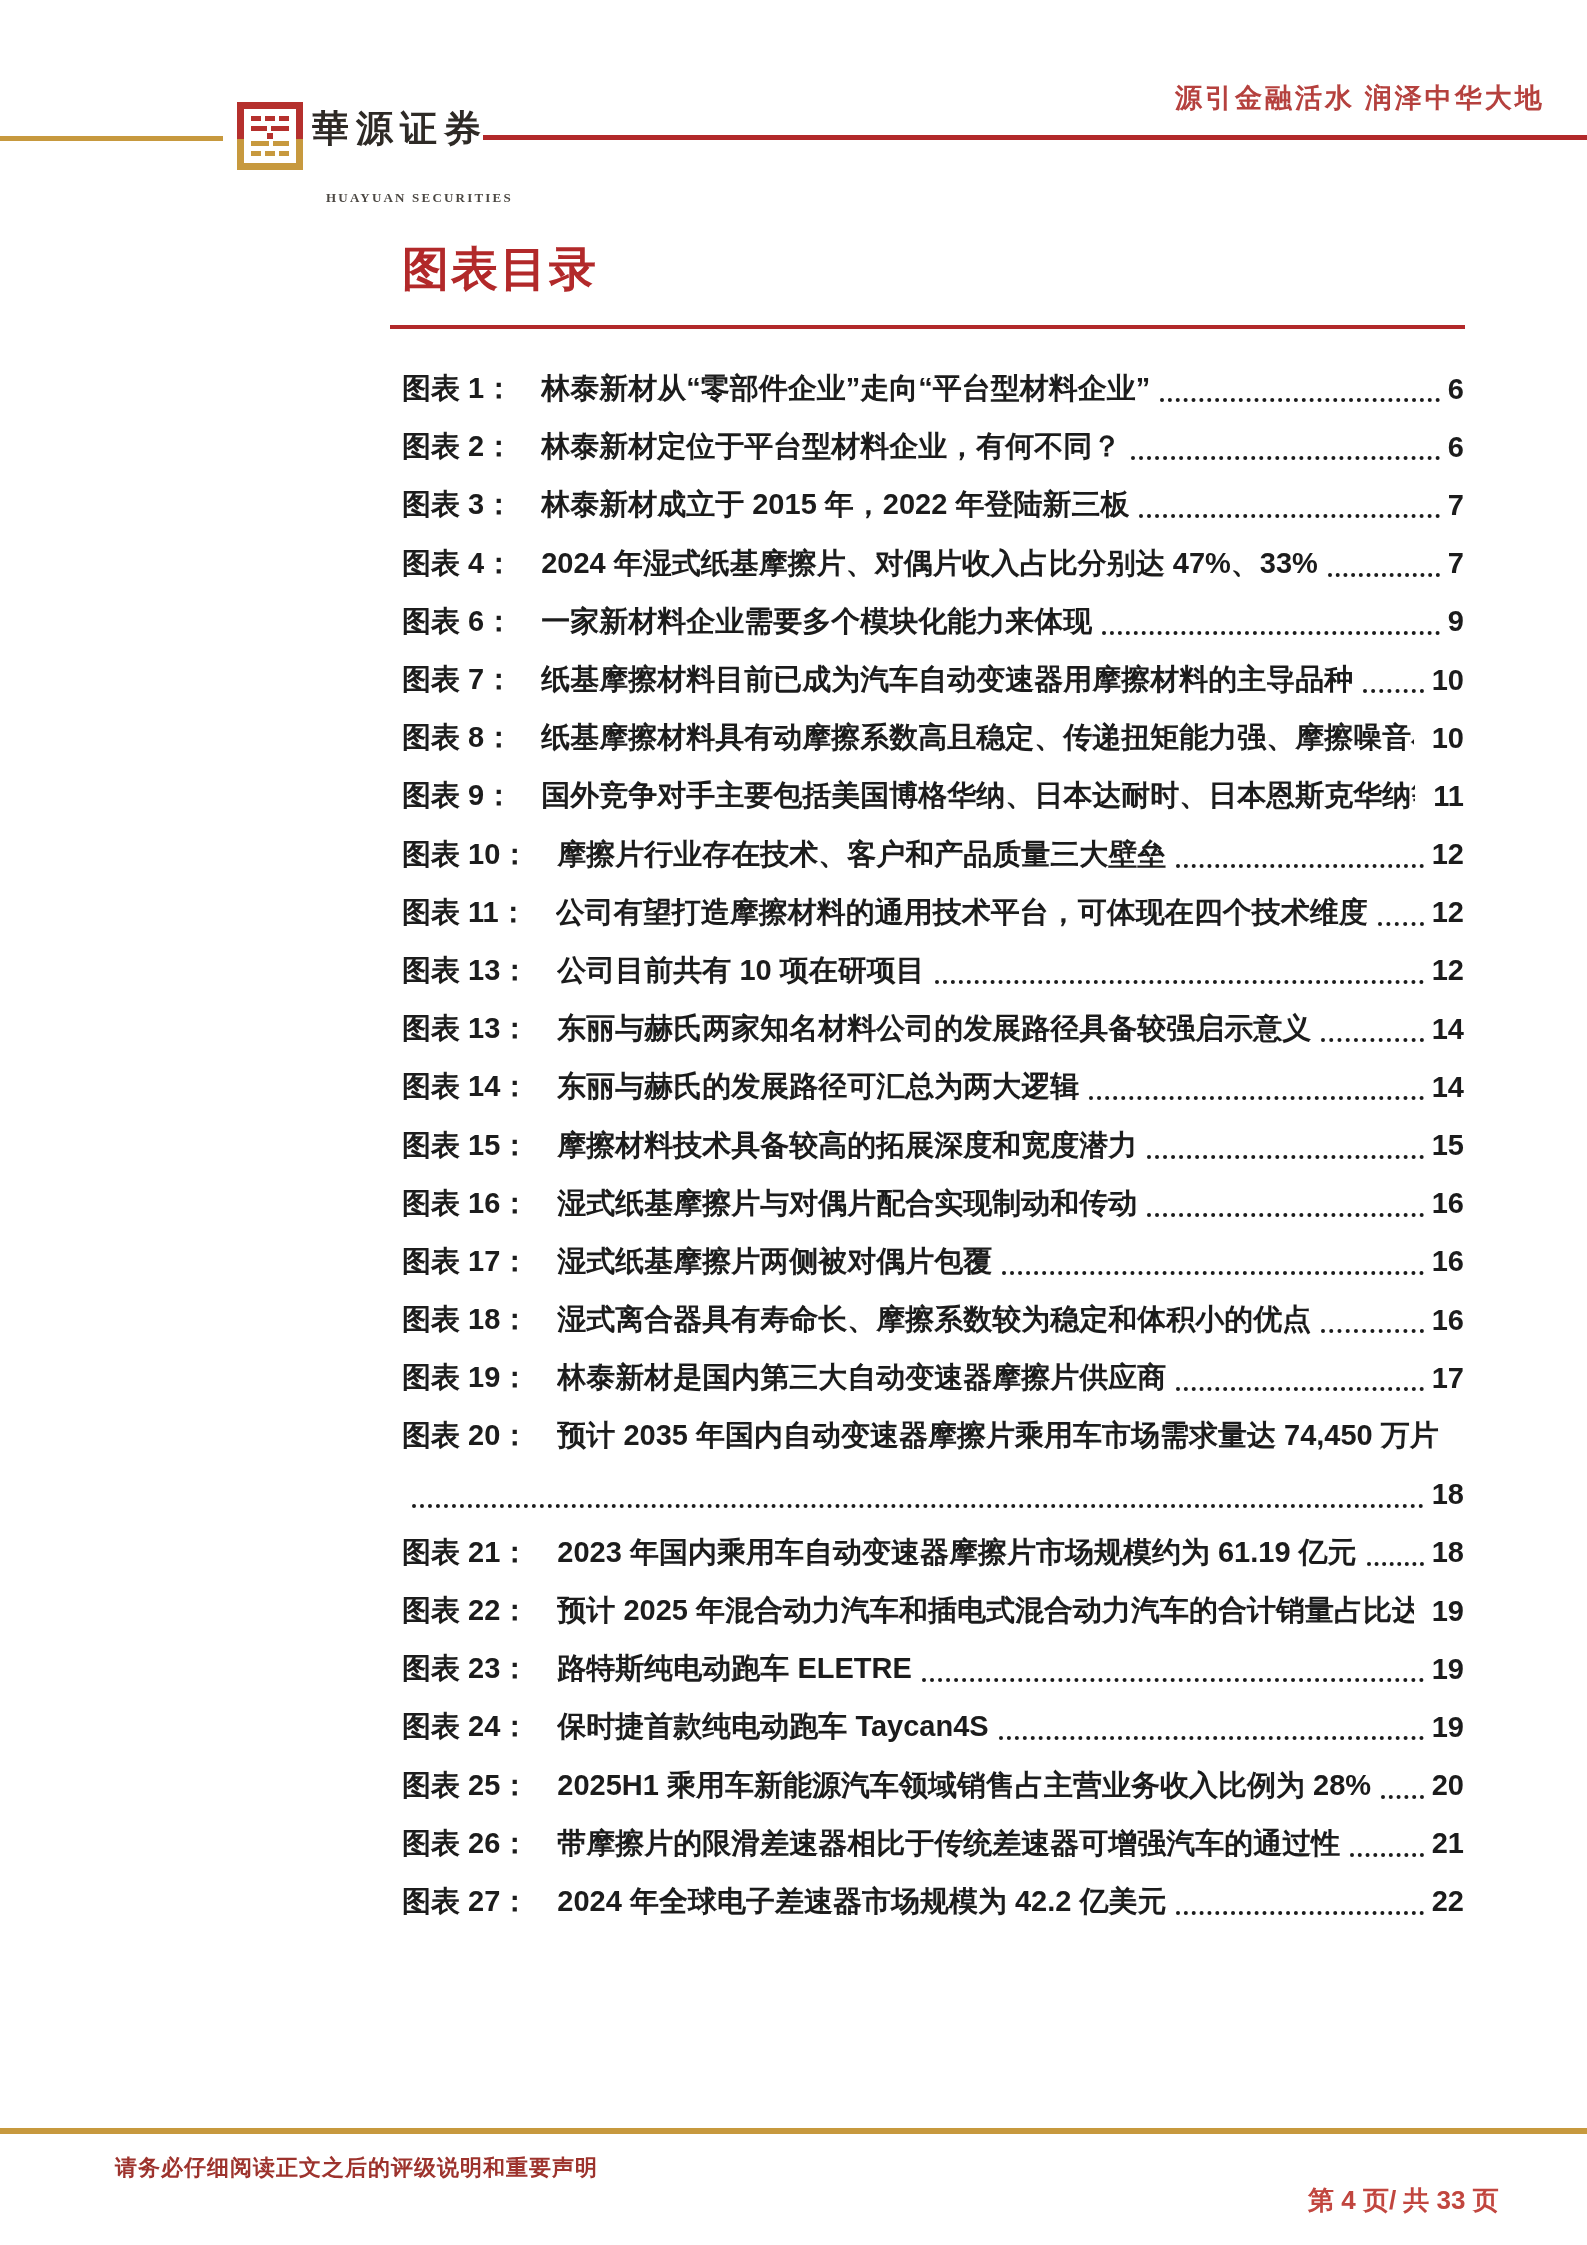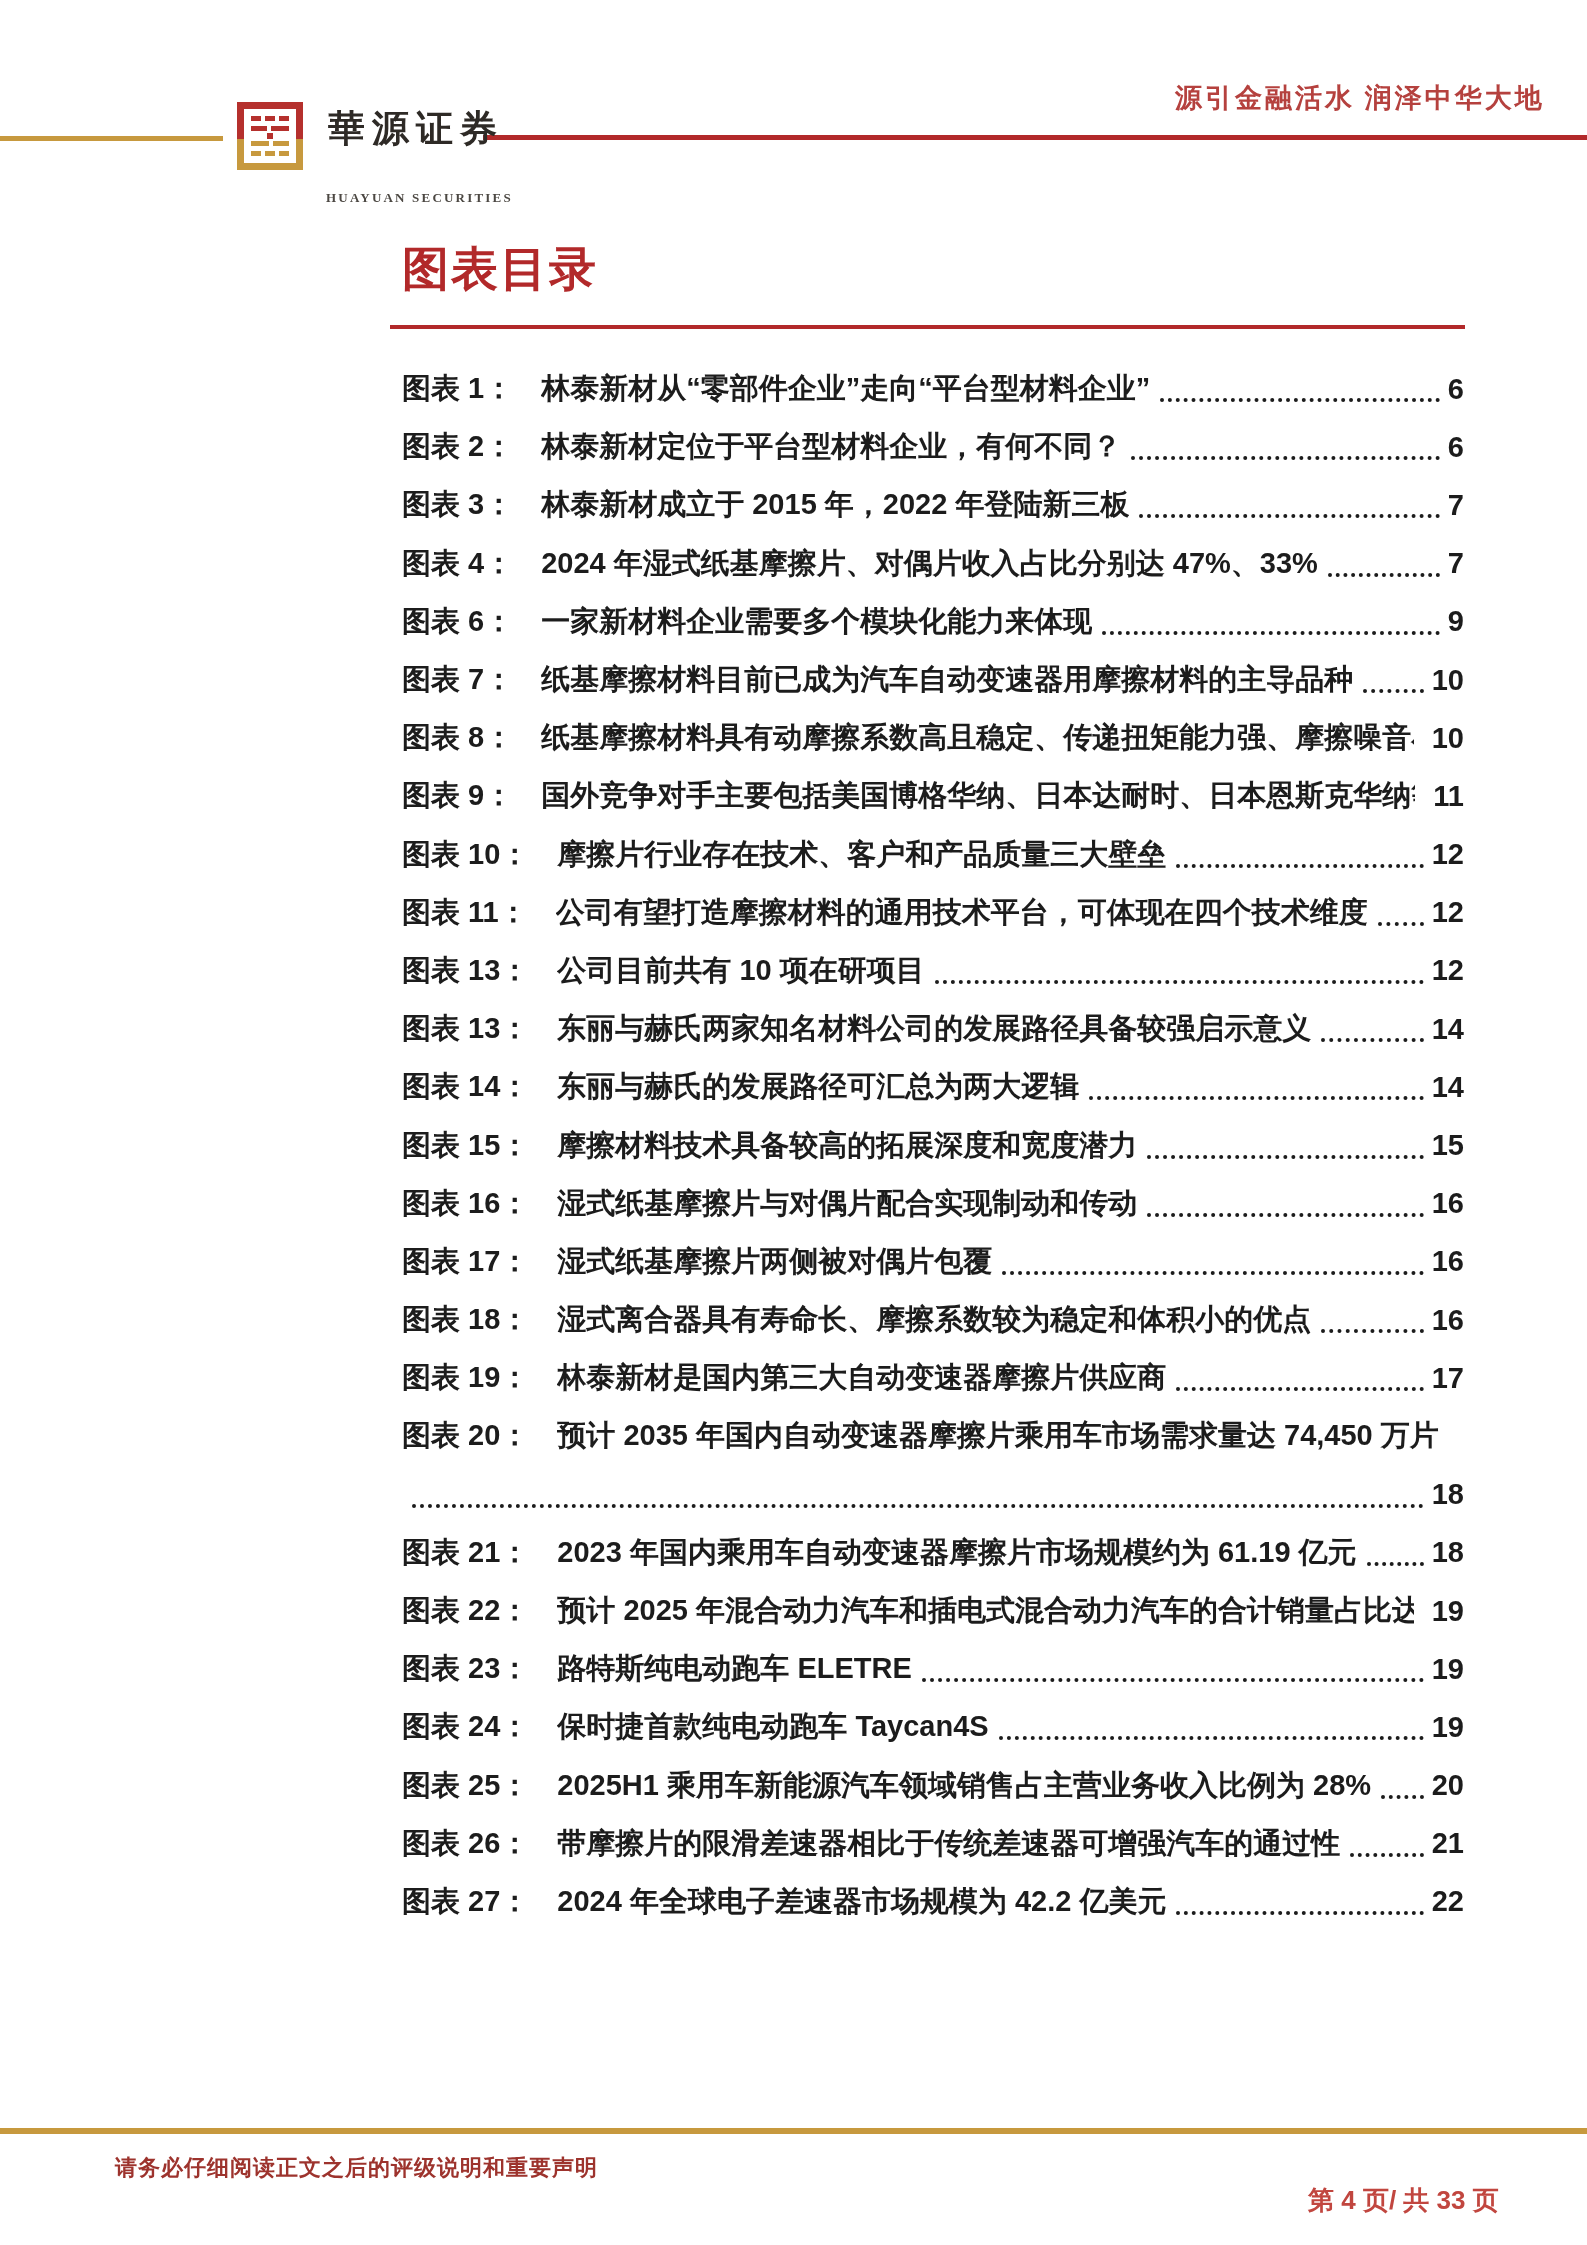--- a/index.html
+++ b/index.html
@@ -19,21 +19,21 @@
     background:#ffffff;
     overflow:hidden;
     font-family:"Liberation Sans","DejaVu Sans",sans-serif;
     color:var(--text-dark);
   }
   
   .hdr-gold-line{position:absolute;left:0;top:136px;width:223px;height:5px;background:var(--gold);}
   .hdr-red-line{position:absolute;left:483px;top:135px;width:1104px;height:5px;background:var(--accent-red);}
   .seal{position:absolute;left:237px;top:102px;width:66px;height:68px;}
   .logo-cn{
-    position:absolute;left:328px;top:104px;
+    position:absolute;left:312px;top:104px;
     font-family:"Liberation Serif","DejaVu Serif",serif;
     font-size:37px;font-weight:700;letter-spacing:7px;color:var(--logo-dark);white-space:nowrap;
   }
   .logo-en{
     position:absolute;left:326px;top:150px;
     font-family:"Liberation Serif","DejaVu Serif",serif;
     font-size:13px;font-weight:700;letter-spacing:2.2px;color:#4c4843;white-space:nowrap;margin-top:40px;
   }
   .slogan{
     position:absolute;left:1175px;top:80px;width:310px;

